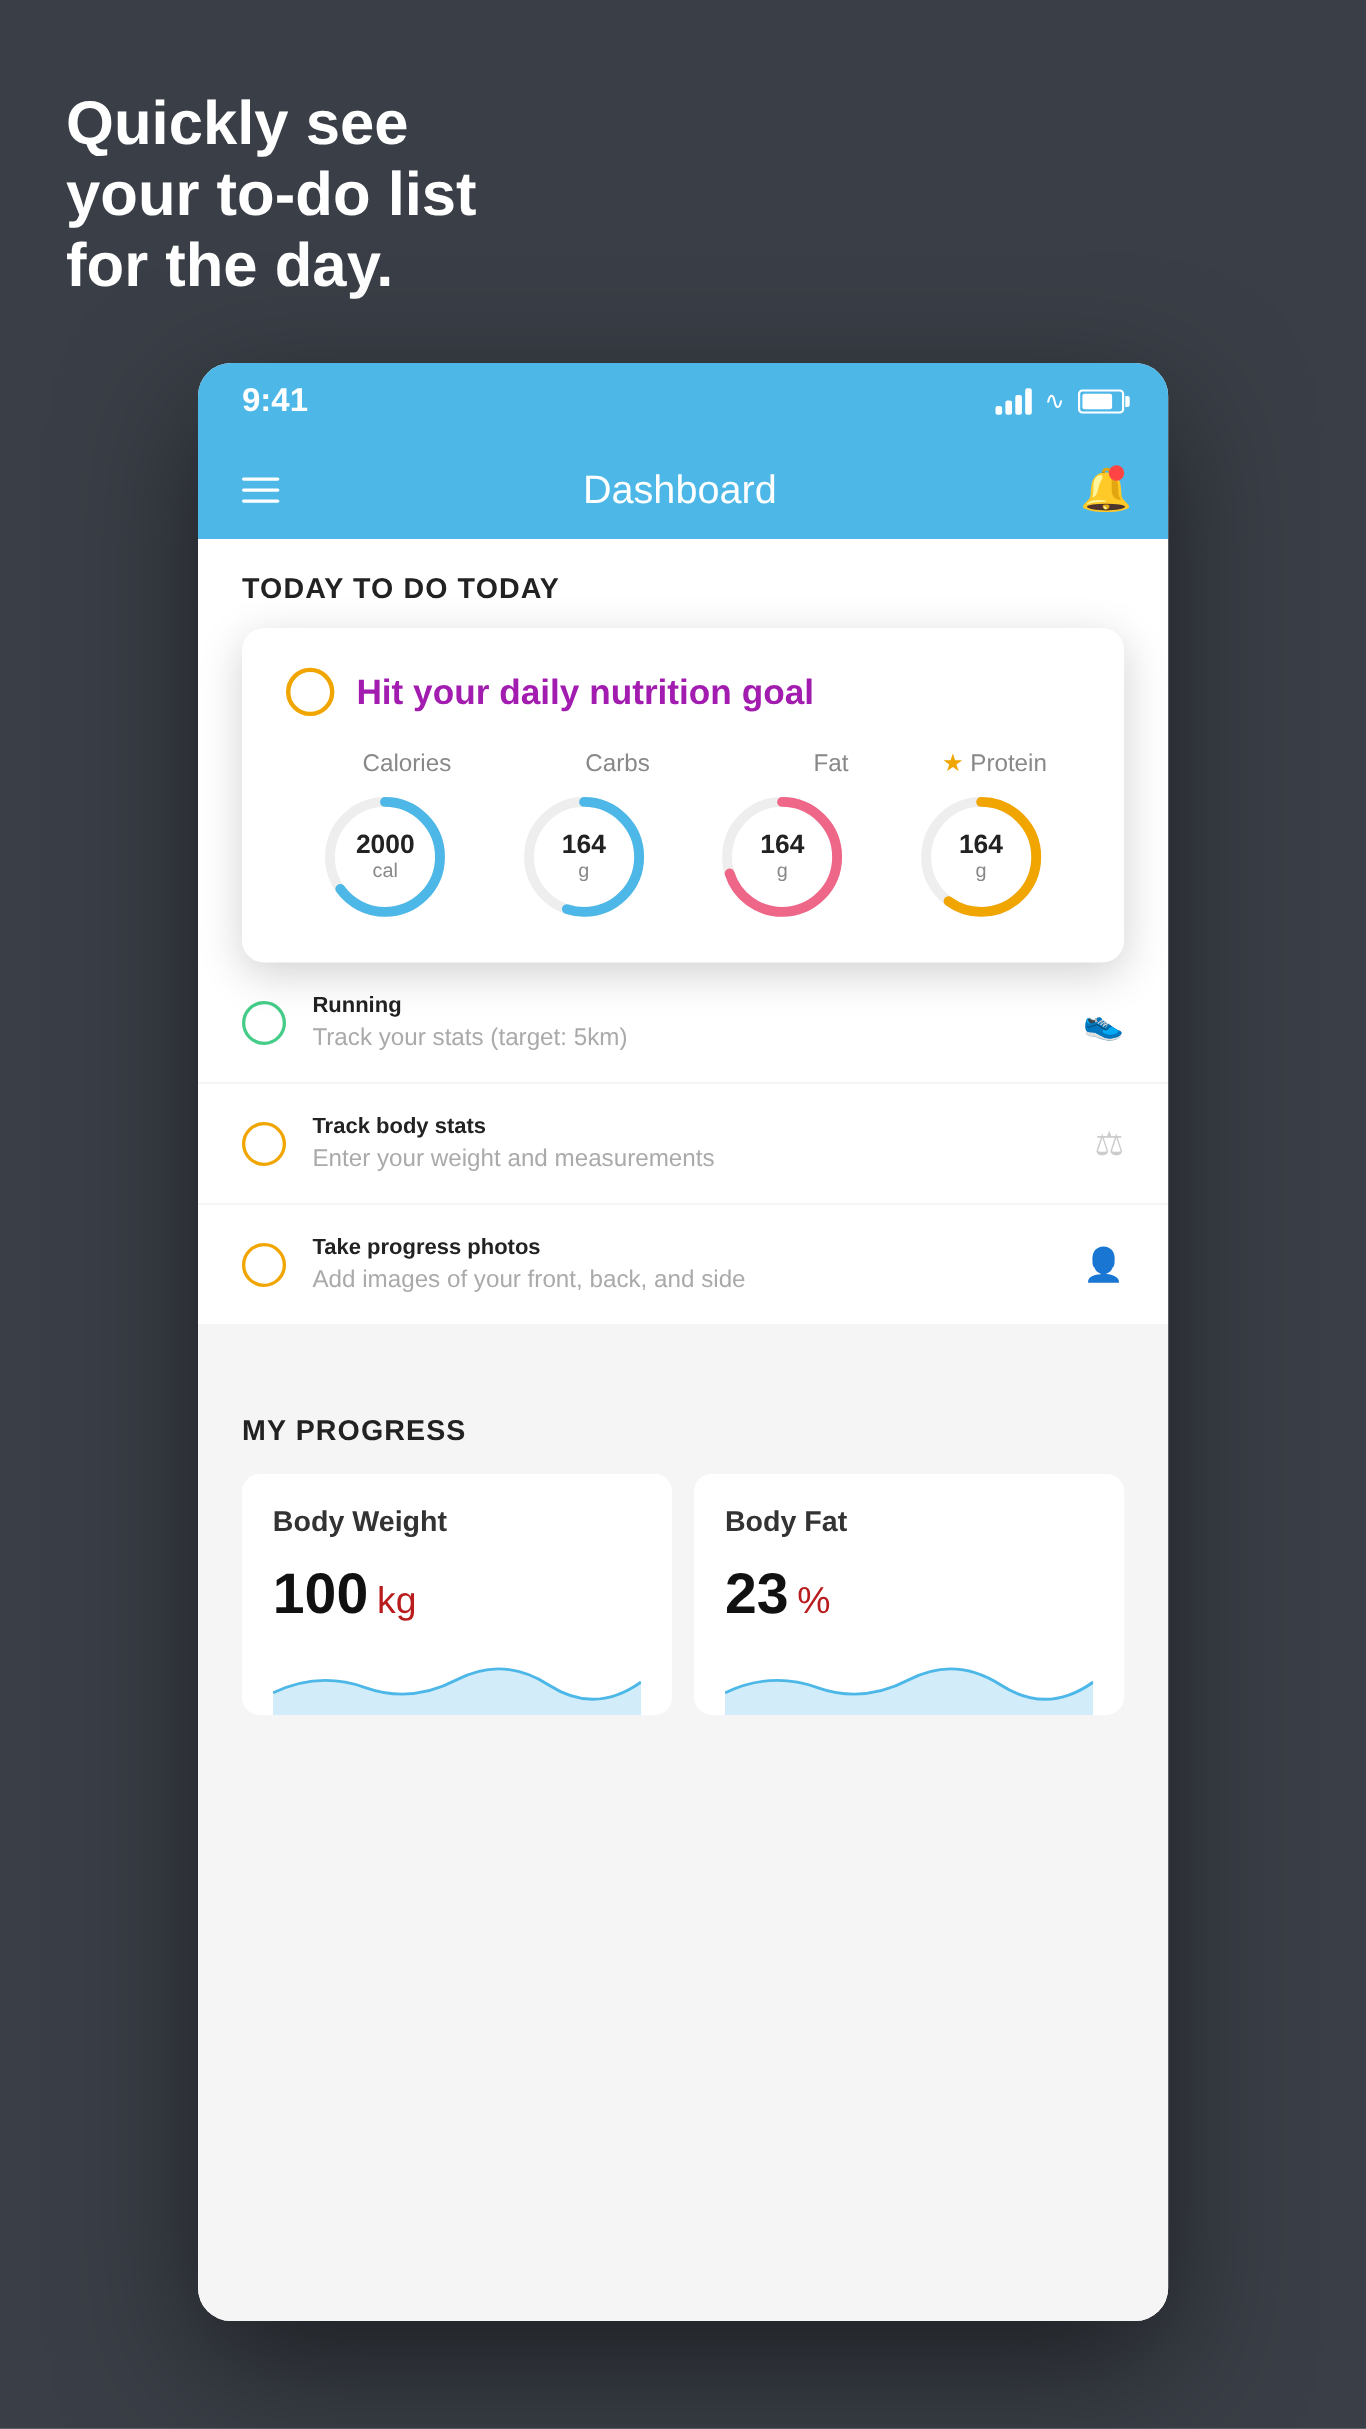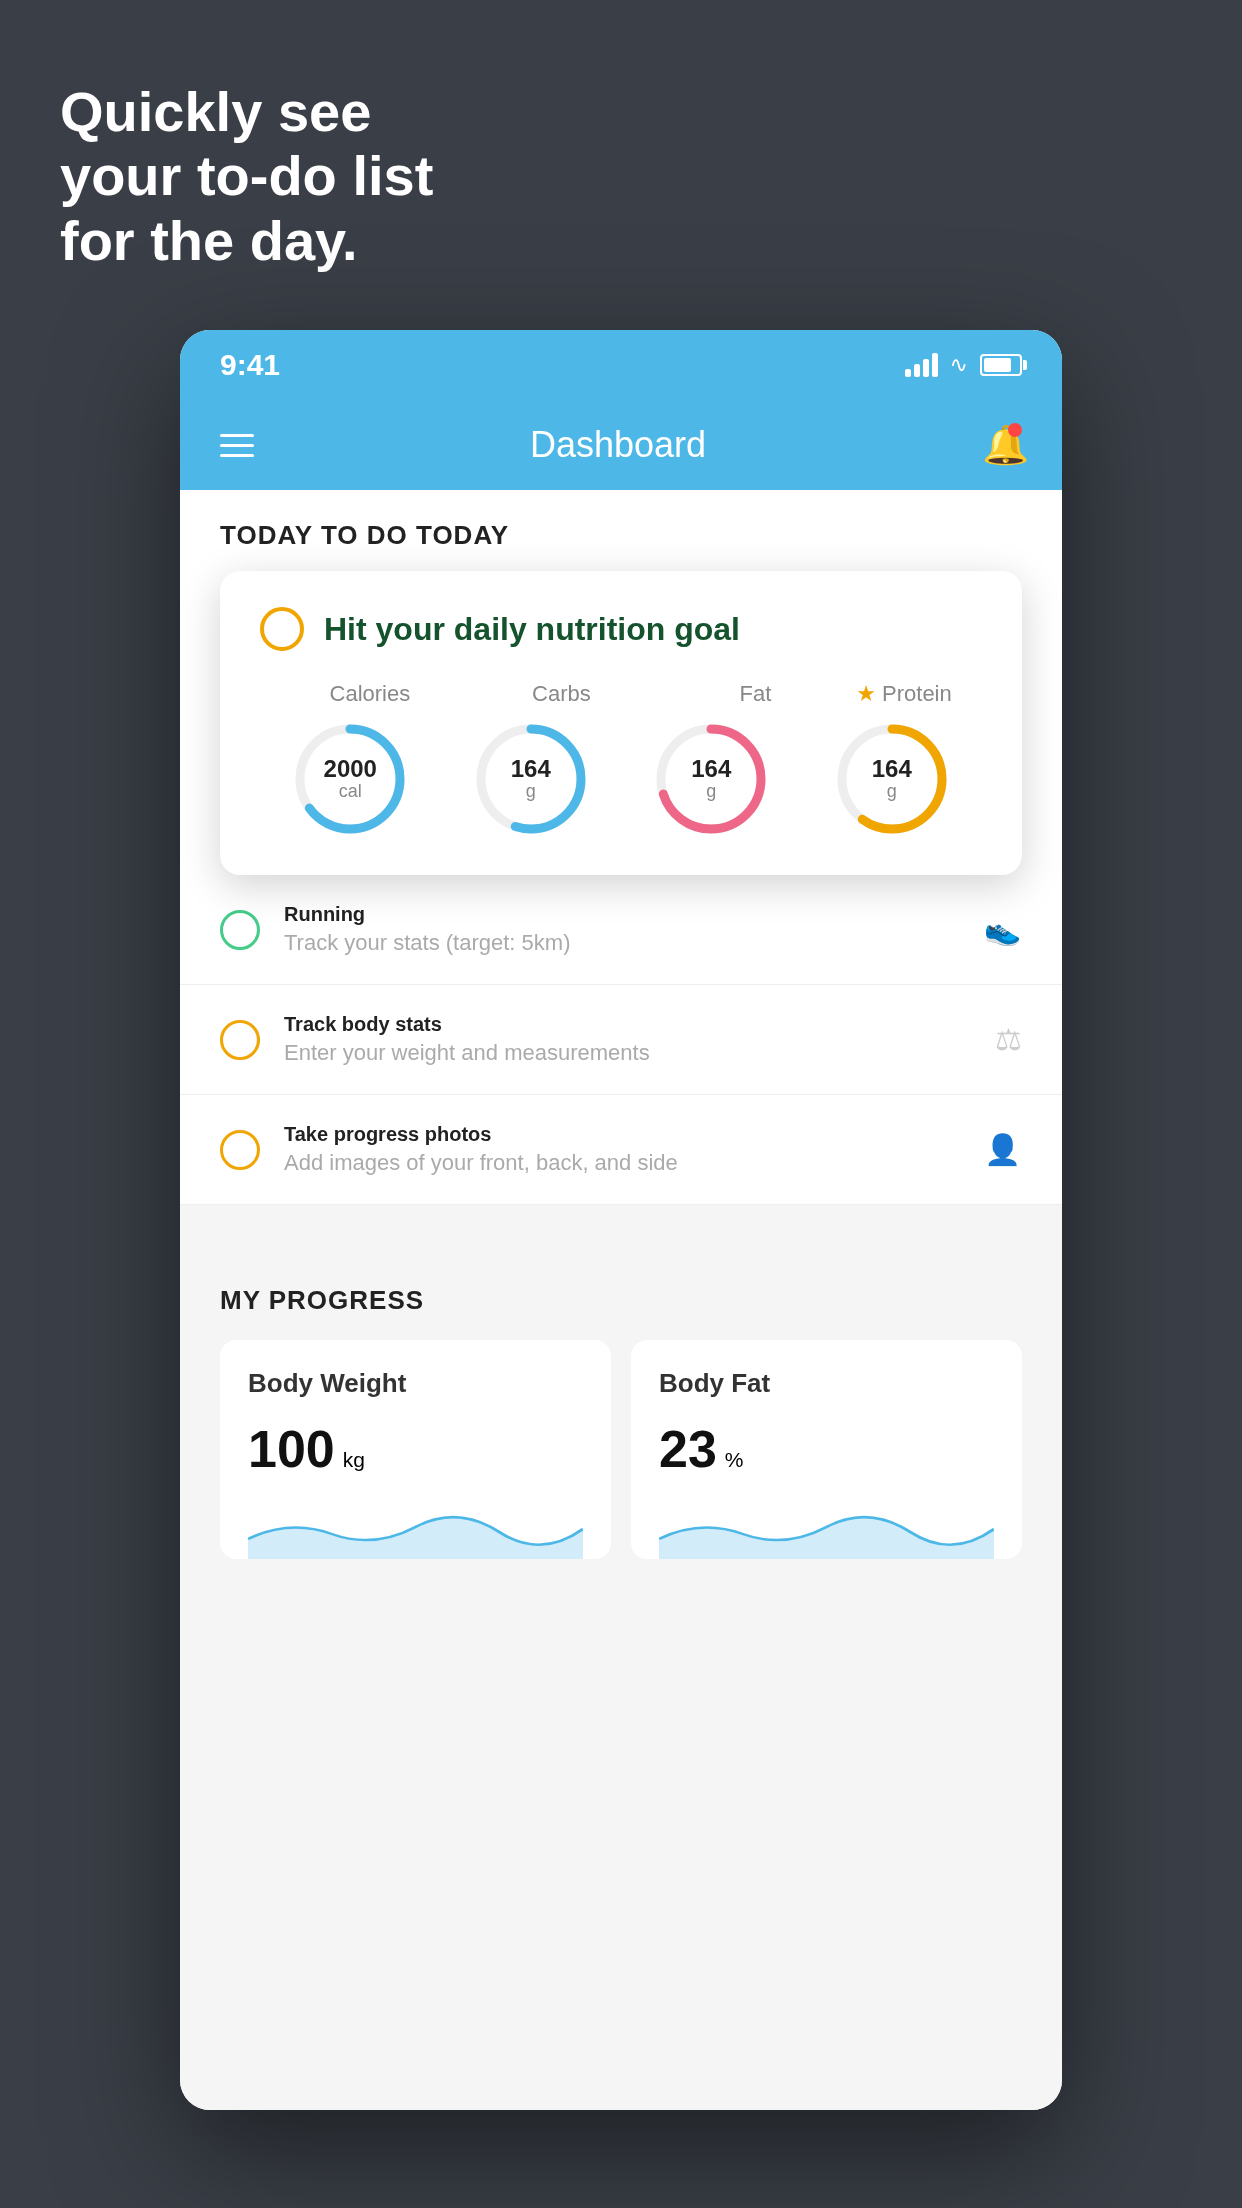--- a/index.html
+++ b/index.html
@@ -200,21 +200,21 @@
       width: 44px;
       height: 44px;
       border: 4px solid #f0a500;
       border-radius: 50%;
       flex-shrink: 0;
     }
 
     .card-title {
       font-size: 32px;
       font-weight: 600;
-      color: #14532d;
+      color: #a21caf;
     }
 
     .nutrition-circles {
       display: flex;
       justify-content: space-around;
       align-items: center;
     }
 
     .nutrition-item {
       display: flex;
@@ -360,22 +360,22 @@
       margin-bottom: 20px;
     }
 
     .progress-number {
       font-size: 52px;
       font-weight: 800;
       color: #111111;
     }
 
     .progress-unit {
-      font-size: 21px;
-      color: #000000;
+      font-size: 34px;
+      color: #b91c1c;
     }
 
     .chart-area {
       height: 60px;
       position: relative;
       overflow: hidden;
     }
 
     .chart-area svg {
       width: 100%;

